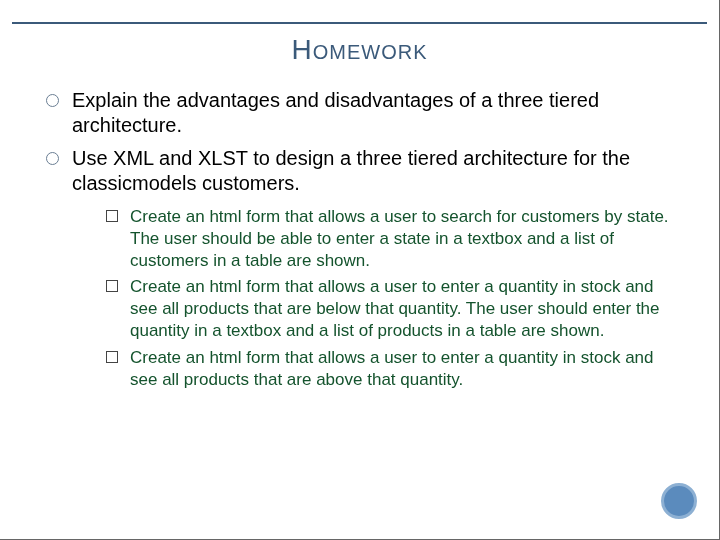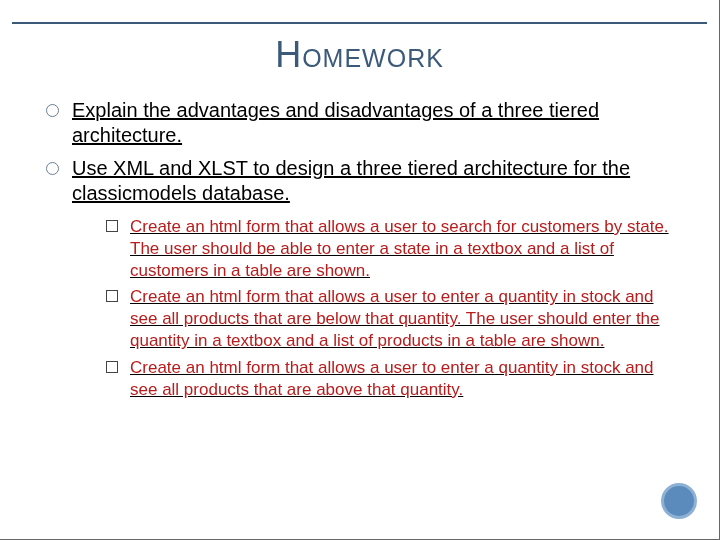--- a/index.html
+++ b/index.html
@@ -27,33 +27,32 @@
   }
   .title {
     text-align: center;
     font-size: 27px;
     letter-spacing: 1px;
     color: #3b5a7a;
     font-variant: small-caps;
     margin-bottom: 22px;
     font-weight: 400;
   }
-  .title .first { font-size: 36px; }
+  .title .first { font-size: 28px; }
   ul.main {
     list-style: none;
     padding-left: 6px;
   }
   ul.main > li {
     position: relative;
     padding-left: 26px;
     font-size: 20px;
     line-height: 1.25;
     color: #000;
     margin-bottom: 8px;
-    text-decoration: underline;
   }
   ul.main > li::before {
     content: "";
     position: absolute;
     left: 0;
     top: 6px;
     width: 11px;
     height: 11px;
     border: 1.6px solid #6a7e93;
     border-radius: 50%;
@@ -61,21 +60,21 @@
   ul.sub {
     list-style: none;
     padding-left: 34px;
     margin-top: 10px;
   }
   ul.sub > li {
     position: relative;
     padding-left: 24px;
     font-size: 17px;
     line-height: 1.3;
-    color: #b91c1c;
+    color: #14532d;
     margin-bottom: 4px;
   }
   ul.sub > li::before {
     content: "";
     position: absolute;
     left: 0;
     top: 4px;
     width: 10px;
     height: 10px;
     border: 1.4px solid #444;
@@ -95,21 +94,21 @@
 <body>
 
 <div class="slide">
   <div class="inner">
     <h1 class="title">
       <span class="first">Homework</span>
     </h1>
     <ul class="main">
       <li><span>Explain the advantages and disadvantages of a three tiered architecture.</span></li>
       <li>
-        <span>Use XML and XLST to design a three tiered architecture for the classicmodels database.</span>
+        <span>Use XML and XLST to design a three tiered architecture for the classicmodels customers.</span>
         <ul class="sub">
           <li><span>Create an html form that allows a user to search for  customers by state. The user should be able to enter a state in a textbox and a list of customers in a table are shown.</span></li>
           <li><span>Create an html form that allows a user to enter a quantity in stock and see all products that are below that quantity. The user should enter the quantity in a textbox and a list of products in a table are shown.</span></li>
           <li><span>Create an html form that allows a user to enter a quantity in stock and see all products that are above that quantity.</span></li>
         </ul>
       </li>
     </ul>
     <div class="corner-dot"></div>
   </div>
 </div>

